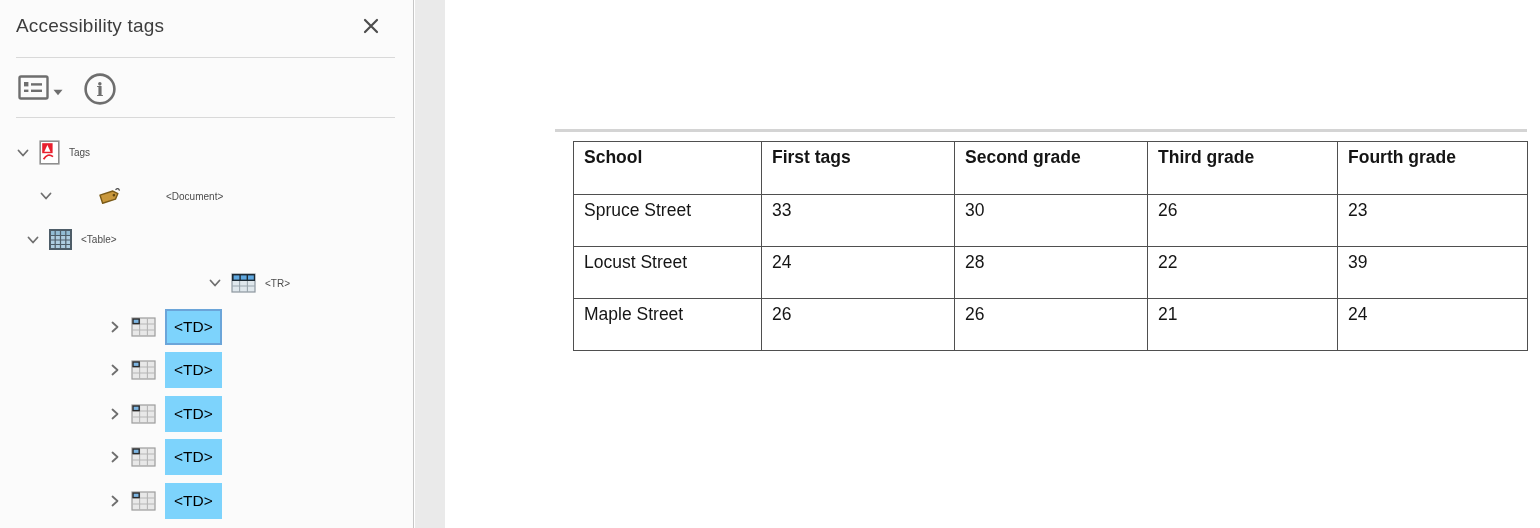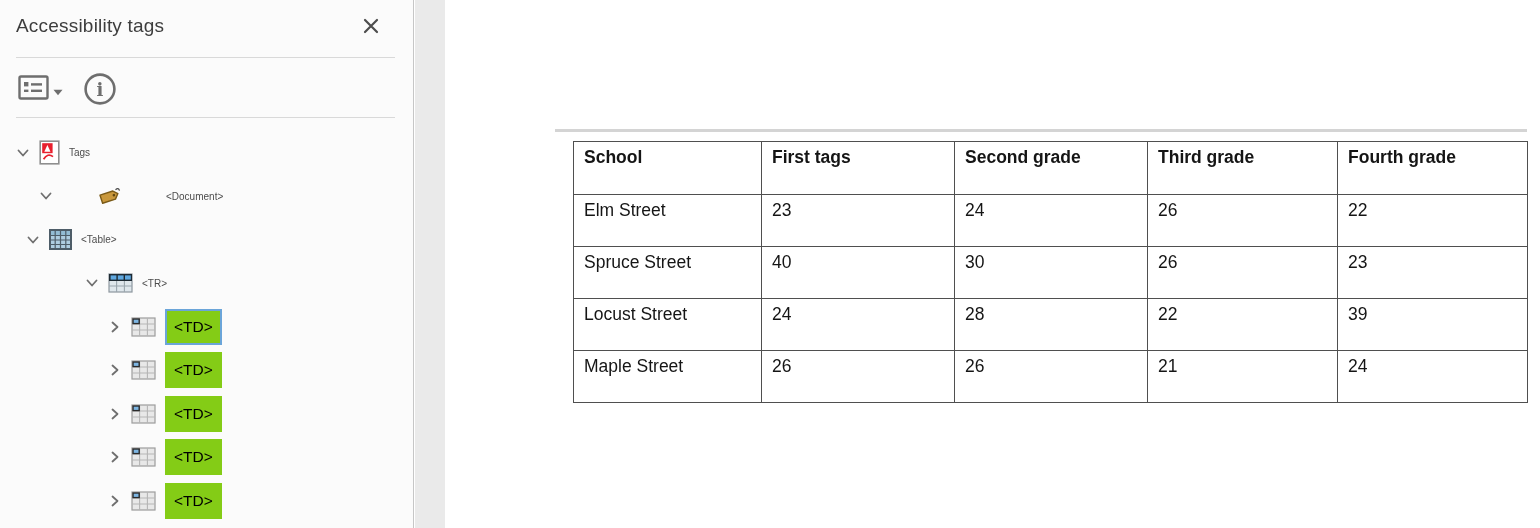--- a/index.html
+++ b/index.html
@@ -37,21 +37,21 @@
   .tree-row{
     display:flex;align-items:center;height:43.5px;box-sizing:border-box;
     column-gap:9px;cursor:default;
   }
   .chev{width:14px;height:14px;display:inline-flex;flex:none;cursor:pointer;}
   .ticon{display:inline-flex;flex:none;align-items:center;}
   .tlabel{
     font-size:10px;color:#4c4c4c;white-space:nowrap;
   }
   .tlabel.selected{
-    color:#000;font-size:15.5px;background:#84cc16;
+    color:#000;font-size:15.5px;background:#7dd3fc;
     padding:7px 7px;border:2px solid transparent;
   }
   .tlabel.focused{border-color:#6ba5d9;}
 
   
   .gutter{position:absolute;left:415px;top:0;width:30px;height:528px;background:#eaeaea;}
   .doc{position:absolute;left:445px;top:0;right:0;height:392px;background:#ffffff;}
   .sel-line{position:absolute;left:110px;top:129px;width:972px;height:2.5px;background:#d4d4d4;}
 
   table.doc-table{
@@ -140,21 +140,21 @@
           </span>
         <span class="ticon">
             <svg width="23" height="21" viewBox="0 0 23 21">
               <rect x="1" y="1" width="21" height="19" fill="#aecde0" stroke="#4e5d68" stroke-width="2"></rect>
               <rect x="2" y="2" width="19" height="4.2" fill="#93bcd4"></rect>
               <path d="M1 6.5 H22 M1 11 H22 M1 15.5 H22 M6.2 1 V20 M11.5 1 V20 M16.8 1 V20" stroke="#4e5d68" stroke-width="1.2" fill="none"></path>
             </svg>
           </span>
         <span class="tlabel">&lt;Table&gt;</span>
       </div>
-        <div class="tree-row" style="padding-left: 85px;">
+        <div class="tree-row" style="padding-left: 85px; justify-content: center;">
         <span class="chev">
             <svg width="14" height="14" viewBox="0 0 14 14">
               <path d="M2.5 4.5 L7 9.5 L11.5 4.5" fill="none" stroke="#6f6f6f" stroke-width="1.8" stroke-linecap="round" stroke-linejoin="round"></path>
             </svg>
           </span>
         <span class="ticon">
             <svg width="25" height="20" viewBox="0 0 25 20">
               <rect x="1" y="1" width="23" height="18" fill="#dfe7ec" stroke="#8d979e" stroke-width="1.2"></rect>
               <rect x="1" y="1" width="23" height="7" fill="#1e2a33"></rect>
               <rect x="2.6" y="2.4" width="5.8" height="4.2" fill="#5fa8e0"></rect>
@@ -260,29 +260,22 @@
           <tr id="thead-row">
             <th>School</th>
             <th>First tags</th>
             <th>Second grade</th>
             <th>Third grade</th>
             <th>Fourth grade</th>
           </tr>
         </thead>
       <tbody id="tbody">
           <tr>
-            <td>Elm Street</td>
-            <td>23</td>
-            <td>24</td>
-            <td>26</td>
-            <td>22</td>
-          </tr>
-          <tr>
             <td>Spruce Street</td>
-            <td>40</td>
+            <td>33</td>
             <td>30</td>
             <td>26</td>
             <td>23</td>
           </tr>
           <tr>
             <td>Locust Street</td>
             <td>24</td>
             <td>28</td>
             <td>22</td>
             <td>39</td>

